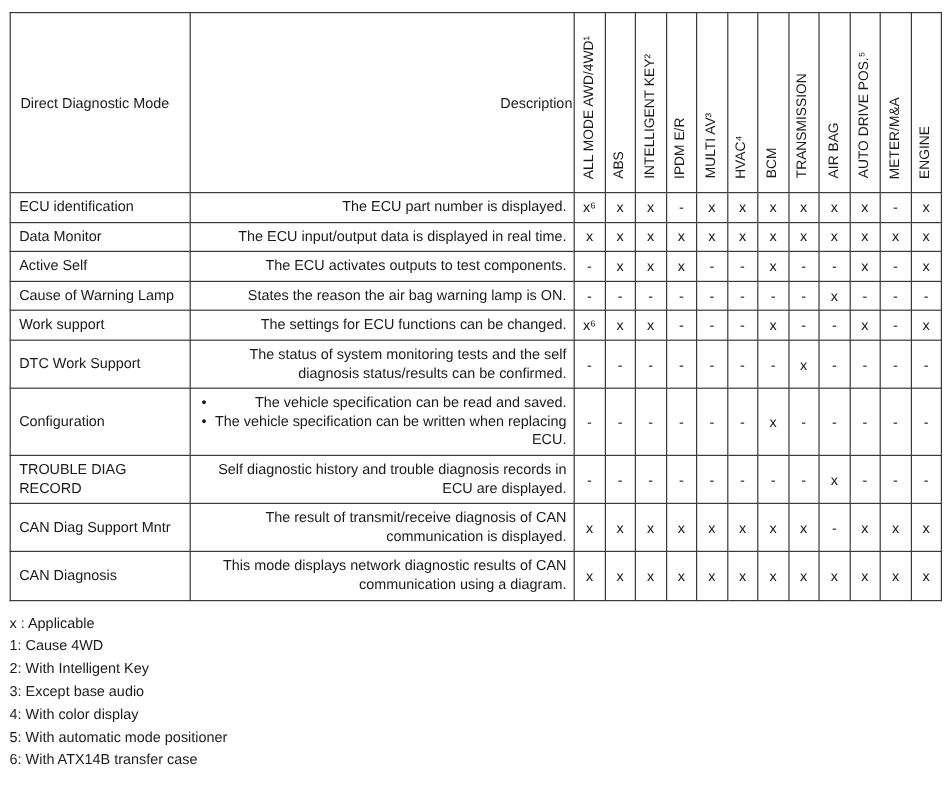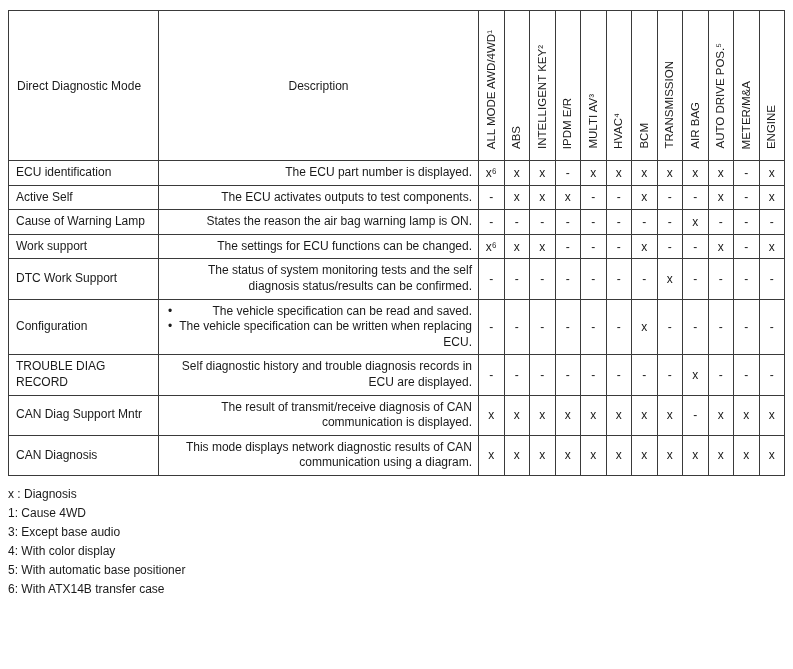--- a/index.html
+++ b/index.html
@@ -33,21 +33,21 @@
   col.sys-col   { width: 25.5px; }
 
   th.mode-th {
     vertical-align: middle;
     text-align: left;
     padding: 4px 4px 4px 8px;
     font-size: 12px;
   }
   th.desc-th {
     vertical-align: middle;
-    text-align: center;
+    text-align: right;
     font-size: 12px;
   }
   th.sys-th {
     height: 150px;
     vertical-align: bottom;
     text-align: center;
     padding: 0 1px 8px 1px;
   }
   .vert {
     writing-mode: vertical-rl;
@@ -146,20 +146,36 @@
           <td class="mark-cell">x</td>
           <td class="mark-cell">x</td>
           <td class="mark-cell">x</td>
           <td class="mark-cell">x</td>
           <td class="mark-cell">x</td>
           <td class="mark-cell">x</td>
           <td class="mark-cell">-</td>
           <td class="mark-cell">x</td>
         </tr>
         <tr>
+          <td class="mode-cell">Data Monitor</td>
+          <td class="desc-cell">The ECU input/output data is displayed in real time.</td>
+          <td class="mark-cell">x</td>
+          <td class="mark-cell">x</td>
+          <td class="mark-cell">x</td>
+          <td class="mark-cell">x</td>
+          <td class="mark-cell">x</td>
+          <td class="mark-cell">x</td>
+          <td class="mark-cell">x</td>
+          <td class="mark-cell">x</td>
+          <td class="mark-cell">x</td>
+          <td class="mark-cell">x</td>
+          <td class="mark-cell">x</td>
+          <td class="mark-cell">x</td>
+        </tr>
+        <tr>
           <td class="mode-cell">Active Self</td>
           <td class="desc-cell">The ECU activates outputs to test components.</td>
           <td class="mark-cell">-</td>
           <td class="mark-cell">x</td>
           <td class="mark-cell">x</td>
           <td class="mark-cell">x</td>
           <td class="mark-cell">-</td>
           <td class="mark-cell">-</td>
           <td class="mark-cell">x</td>
           <td class="mark-cell">-</td>
@@ -281,21 +297,22 @@
           <td class="mark-cell">x</td>
           <td class="mark-cell">x</td>
           <td class="mark-cell">x</td>
           <td class="mark-cell">x</td>
         </tr>
       </tbody>
   </table>
 
   <div class="footnotes" id="footnotes">
 
-  <div class="footnote">x : Diagnosis</div>
+  <div class="footnote">x : Applicable</div>
       <div class="footnote">1: Cause 4WD</div>
+      <div class="footnote">2: With Intelligent Key</div>
       <div class="footnote">3: Except base audio</div>
       <div class="footnote">4: With color display</div>
-      <div class="footnote">5: With automatic base positioner</div>
+      <div class="footnote">5: With automatic mode positioner</div>
       <div class="footnote">6: With ATX14B transfer case</div>
     </div>
 
 </div>
 
 </body></html>

